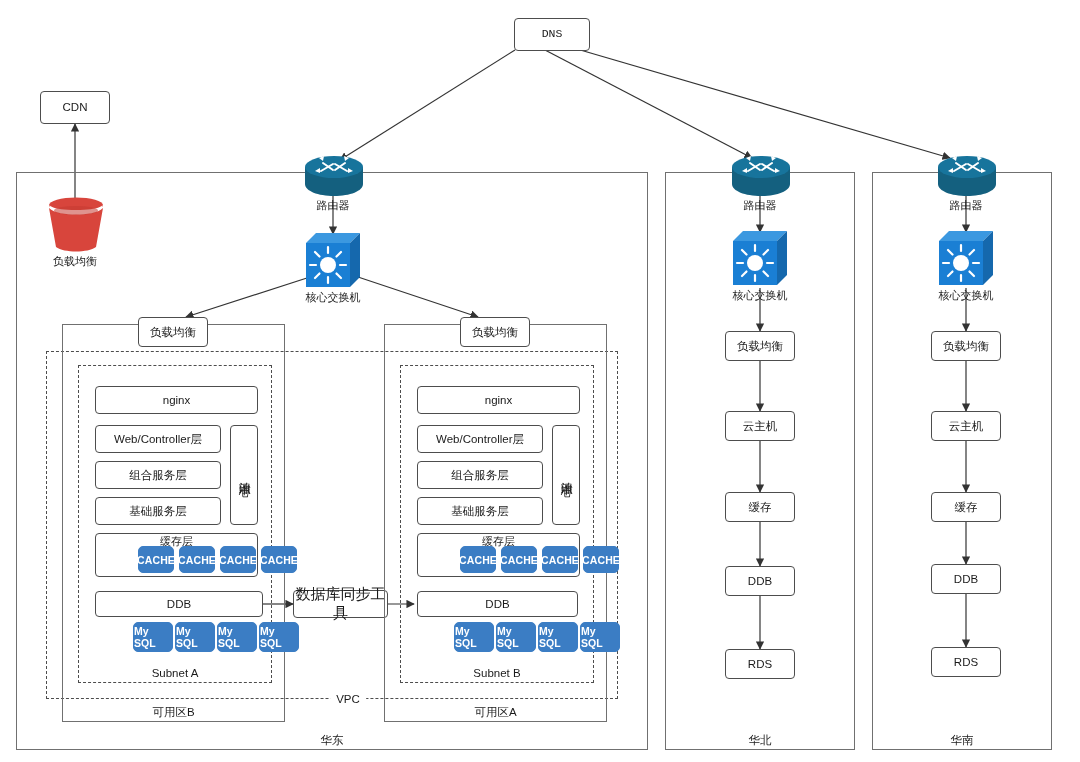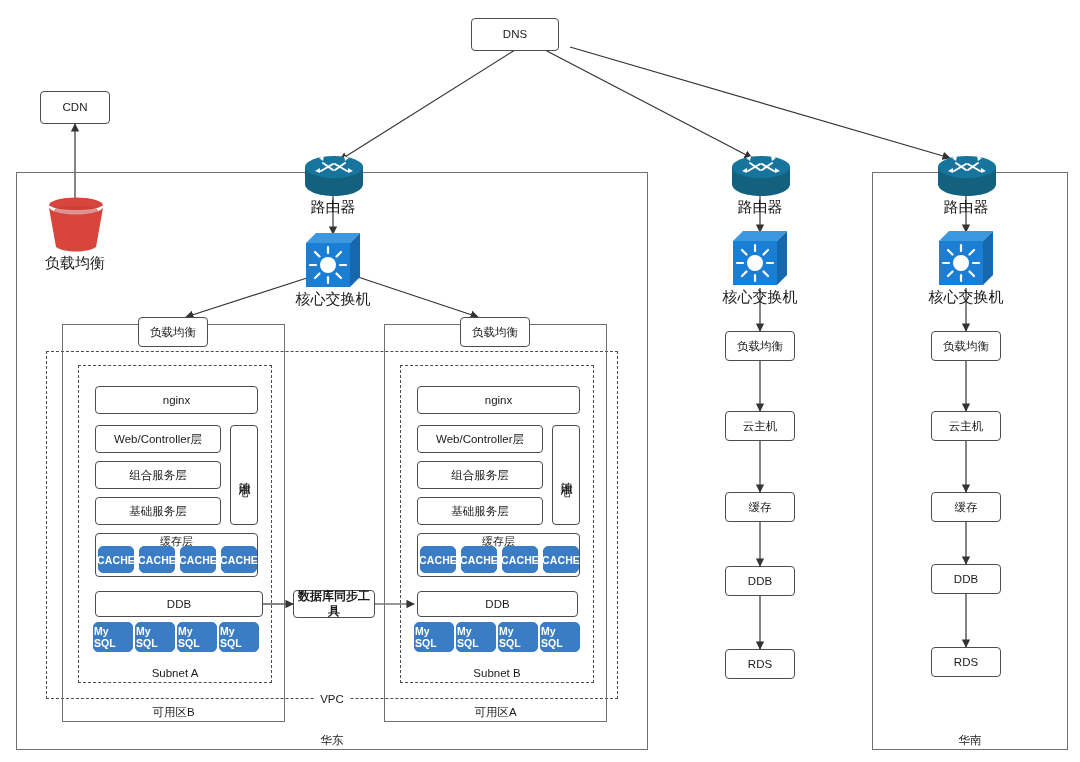--- a/index.html
+++ b/index.html
@@ -54,40 +54,41 @@
     position:absolute;
     box-sizing:border-box;
     background:#3b7dc4;
     border:1px solid #3b7dc4;
     border-radius:5px;
     color:#ffffff;
     font-weight:bold;
     font-size:10.5px;
     display:flex;align-items:center;justify-content:center;
     letter-spacing:0.1px;
+    margin-left:40px;
   }
   
   .vtext{
     writing-mode:vertical-rl;
     text-orientation:upright;
     letter-spacing:1px;
     font-size:11.5px;
     line-height:1;
   }
   
   svg.layer{
     position:absolute;left:0;top:0;
     width:1080px;height:762px;
     pointer-events:none;
   }
   .ico{position:absolute;}
   .ico-label{
     position:absolute;
     text-align:center;
-    font-size:15px;
+    font-size:11px;
     color:#1a1a1a;
     width:120px;
   }
   .cache-title{
     position:absolute;
     text-align:center;
     font-size:11px;
     color:#1a1a1a;
   }
 </style>
@@ -127,21 +128,21 @@
 
       <path d="M 966 196 L 966 232"></path>
       <path d="M 966 288 L 966 331"></path>
       <path d="M 966 361 L 966 411"></path>
       <path d="M 966 441 L 966 492"></path>
       <path d="M 966 522 L 966 564"></path>
       <path d="M 966 594 L 966 647"></path>
     </g>
   </svg>
 
-  <div class="node" style="left:471px;top:18px;width:88px;height:33px;">
+  <div class="node" style="left:514px;top:18px;width:76px;height:33px;font-family:Liberation Mono, monospace;">
     <span>DNS</span>
   </div>
 
   <div class="node" style="left:40px;top:91px;width:70px;height:33px;">
     <span>CDN</span>
   </div>
 
   <svg class="ico" style="left:44px;top:196px;width:64px;height:56px;" viewBox="0 0 64 56">
     <ellipse cx="32" cy="9" rx="27" ry="7.5" fill="#d8453c"></ellipse>
     <path d="M 5.5 9 C 5.5 9 7 14 32 14 C 57 14 58.5 9 58.5 9
@@ -186,21 +187,21 @@
         <path d="M 34 32 L 40 32"></path>
       <path d="M 13.5 23.5 L 9 19"></path>
         <path d="M 30.5 40.5 L 35 45"></path>
       <path d="M 30.5 23.5 L 35 19"></path>
         <path d="M 13.5 40.5 L 9 45"></path>
     </g>
   </svg>
   <div class="ico-label" style="left:273px;top:290px;">核心交换机</div>
 
   <div class="group dashed" style="left:46px;top:351px;width:572px;height:348px;">
-    <div class="group-label inline" style="bottom:-8px;">VPC</div>
+    <div class="group-label inline" style="bottom:-8px;margin-left:16px;">VPC</div>
   </div>
 
   <div class="group" style="left:62px;top:324px;width:223px;height:398px;">
     <div class="group-label">可用区B</div>
   </div>
 
   <div class="node" style="left:138px;top:317px;width:70px;height:30px;">
     <span>负载均衡</span>
   </div>
 
@@ -249,21 +250,21 @@
   <div class="chip" style="left:135px;top:622px;width:40px;height:30px;">
     <span>My SQL</span>
     </div>
   <div class="chip" style="left:177px;top:622px;width:40px;height:30px;">
     <span>My SQL</span>
     </div>
   <div class="chip" style="left:219px;top:622px;width:40px;height:30px;">
     <span>My SQL</span>
     </div>
 
-  <div class="node" style="left:293px;top:590px;width:82px;height:28px;font-size:12px;font-weight:bold;">
+  <div class="node" style="left:293px;top:590px;width:95px;height:28px;font-size:15px;">
     <span>数据库同步工具</span>
   </div>
 
   <div class="group" style="left:384px;top:324px;width:223px;height:398px;">
     <div class="group-label">可用区A</div>
   </div>
 
   <div class="node" style="left:460px;top:317px;width:70px;height:30px;">
     <span>负载均衡</span>
   </div>
@@ -313,20 +314,23 @@
   <div class="chip" style="left:456px;top:622px;width:40px;height:30px;">
     <span>My SQL</span>
     </div>
   <div class="chip" style="left:498px;top:622px;width:40px;height:30px;">
     <span>My SQL</span>
     </div>
   <div class="chip" style="left:540px;top:622px;width:40px;height:30px;">
     <span>My SQL</span>
     </div>
 
+  <div class="group" style="left:665px;top:172px;width:190px;height:578px;">
+    <div class="group-label">华北</div>
+  </div>
 
   <svg class="ico" style="left:730px;top:155px;width:62px;height:42px;" viewBox="0 0 62 42">
     <path d="M 2 12 L 2 29 C 2 36 15 41 31 41 C 47 41 60 36 60 29 L 60 12 Z" fill="#14607f"></path>
     <ellipse cx="31" cy="12" rx="29" ry="11" fill="#17749c"></ellipse>
     <g stroke="#ffffff" stroke-width="2" fill="none" stroke-linecap="round">
       <path d="M 18 16 L 30 9"></path>
         <path d="M 44 16 L 32 9"></path>
       <path d="M 20 8 L 30 15"></path>
         <path d="M 42 8 L 32 15"></path>
     </g>
@@ -366,21 +370,21 @@
   <div class="node" style="left:725px;top:492px;width:70px;height:30px;">
     <span>缓存</span>
     </div>
   <div class="node" style="left:725px;top:566px;width:70px;height:30px;">
     <span>DDB</span>
     </div>
   <div class="node" style="left:725px;top:649px;width:70px;height:30px;">
     <span>RDS</span>
     </div>
 
-  <div class="group" style="left:872px;top:172px;width:196px;height:578px;">
+  <div class="group" style="left:872px;top:172px;width:180px;height:578px;">
     <div class="group-label">华南</div>
   </div>
 
   <svg class="ico" style="left:936px;top:155px;width:62px;height:42px;" viewBox="0 0 62 42">
     <path d="M 2 12 L 2 29 C 2 36 15 41 31 41 C 47 41 60 36 60 29 L 60 12 Z" fill="#14607f"></path>
     <ellipse cx="31" cy="12" rx="29" ry="11" fill="#17749c"></ellipse>
     <g stroke="#ffffff" stroke-width="2" fill="none" stroke-linecap="round">
       <path d="M 18 16 L 30 9"></path>
         <path d="M 44 16 L 32 9"></path>
       <path d="M 20 8 L 30 15"></path>

